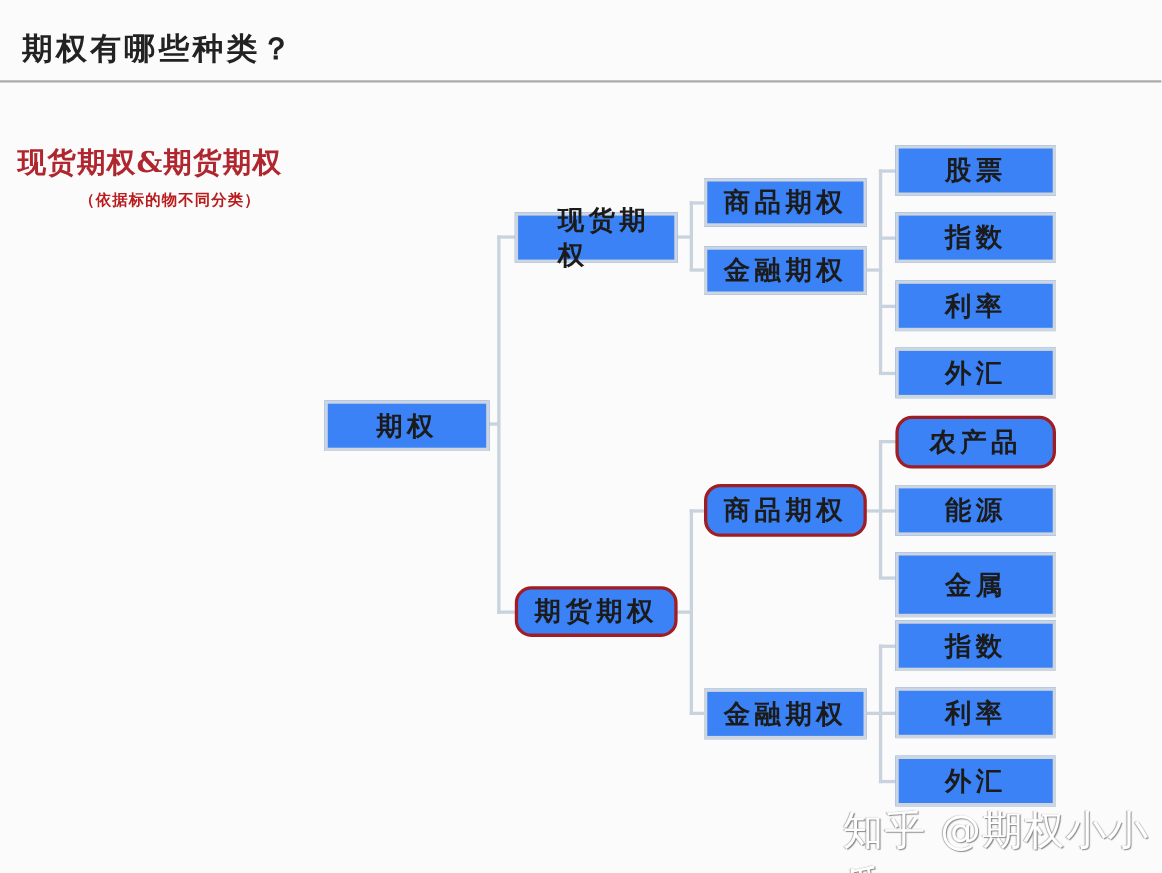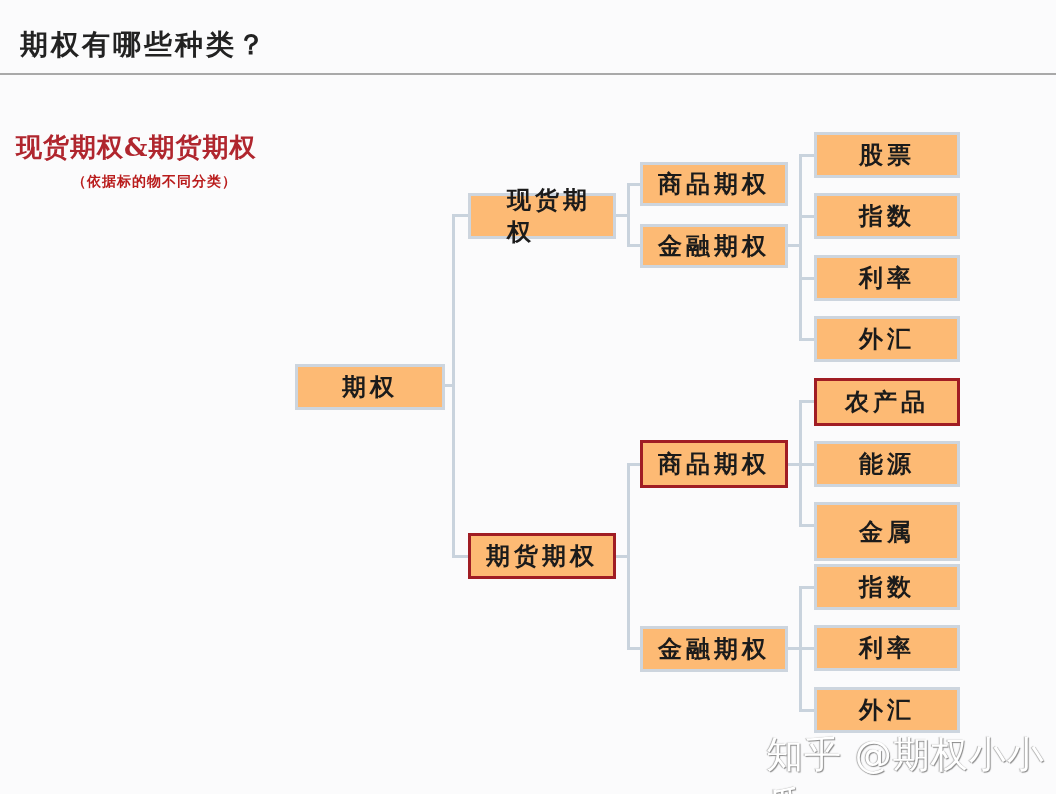--- a/index.html
+++ b/index.html
@@ -19,25 +19,25 @@
   .subtitle {
     position: absolute; left: 16px; top: 130px;
     font-size: 26px; color: #b0262e; font-weight: bold; letter-spacing: 1px;
   }
   .subnote {
     position: absolute; left: 72px; top: 173px;
     font-size: 14px; color: #b91c1c; font-weight: bold; letter-spacing: 1px;
   }
   .node {
     position: absolute; box-sizing: border-box;
-    background: #fdba74; border: 3px solid #cdd5de;
+    background: #3b82f6; border: 3px solid #cdd5de;
     display: flex; align-items: center; justify-content: center;
     font-size: 24px; font-weight: bold; color: #1b1b1b; letter-spacing: 4px;
   }
-  .node.hl { border-color: #a01d24; }
+  .node.hl { border-color: #a01d24; border-radius: 15px; }
   .line { position: absolute; background: #c9d3dd; }
   .watermark {
     position: absolute; left: 766px; top: 730px;
     font-family: "DejaVu Sans", "Liberation Sans", sans-serif;
     font-size: 37px; color: #ffffff; letter-spacing: 1px;
     text-shadow: 1px 1px 1px #8a8a8a, -1px 0 1px #b0b0b0;
   }
 </style>
 </head>
 <body>

